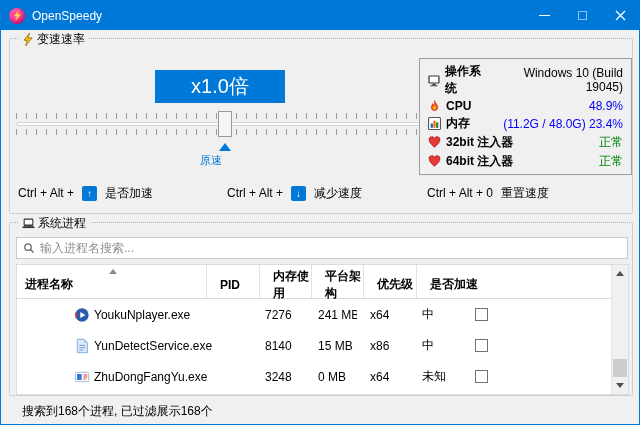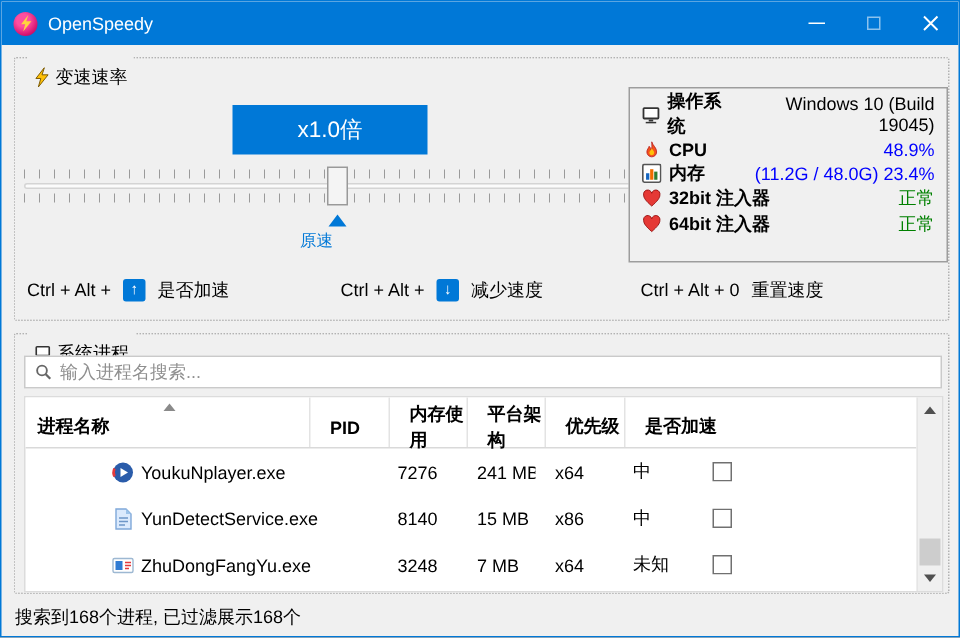--- a/index.html
+++ b/index.html
@@ -17,39 +17,39 @@
     display:flex; align-items:center; justify-content:center; }
   .title-text { color:#fff; font-size:12px; }
   .win-controls { position:absolute; right:0; top:0; height:29px; display:flex; }
   .win-btn { width:38px; height:29px; display:flex; align-items:center; justify-content:center; cursor:pointer; }
   .min-glyph { width:11px; height:1px; background:#fff; }
   .max-glyph { width:9px; height:9px; border:1px solid rgba(255,255,255,.55); }
   
   .groupbox { position:absolute; border:1px dotted #b2b2b2; border-radius:2px; }
   .gb-speed { left:8px; top:37px; width:624px; height:176px; }
   .gb-process { left:8px; top:221px; width:624px; height:174px; }
-  .gb-legend { position:absolute; top:-8px; left:8px; background:#f0f0f0; padding:12px 4px; display:flex; align-items:center; gap:3px; font-size:12px; }
+  .gb-legend { position:absolute; top:-8px; left:8px; background:#f0f0f0; padding:0 4px; display:flex; align-items:center; gap:3px; font-size:12px; }
   
   .mult-btn { position:absolute; left:145px; top:31px; width:130px; height:33px; background:var(--accent,#0078d7);
-    color:#fff; font-size:15px; border:none; display:flex; align-items:center; justify-content:center; cursor:pointer; font-family:inherit; }
+    color:#fff; font-size:20px; border:none; display:flex; align-items:center; justify-content:center; cursor:pointer; font-family:inherit; }
   .ticks { position:absolute; left:6px; width:408px; height:6px;
     background:repeating-linear-gradient(to right,#9a9a9a 0 1px,transparent 1px 10px); }
   .ticks-top { top:74px; } .ticks-bottom { top:90px; }
   .slider-track { position:absolute; left:6px; top:83px; width:408px; height:4px; background:#fbfbfb; border:1px solid #d4d4d4; border-radius:2px; }
   .slider-thumb { position:absolute; left:208px; top:72px; width:14px; height:26px; background:#f4f4f4; border:1px solid #999; cursor:pointer; }
   .origin-marker { position:absolute; left:209px; top:104px; width:0; height:0;
     border-left:6px solid transparent; border-right:6px solid transparent; border-bottom:8px solid var(--accent,#0078d7); }
   .origin-label { position:absolute; left:190px; top:114px; width:50px; text-align:left; color:var(--accent,#0078d7); font-size:11px; }
   .hotkey { position:absolute; top:146px; height:16px; display:flex; align-items:center; gap:8px; font-size:12px; }
   .hk1 { left:8px; } .hk2 { left:217px; } .hk3 { left:417px; }
   .keycap { display:inline-flex; width:15px; height:15px; background:var(--accent,#0078d7); color:#fff;
     font-size:10px; align-items:center; justify-content:center; border-radius:2px; }
   
   .info-panel { position:absolute; left:409px; top:19px; width:213px; height:117px; border:1px solid #9d9d9d;
-    display:flex; flex-direction:column; justify-content:flex-end; padding:16px 8px; background:#f0f0f0; }
+    display:flex; flex-direction:column; justify-content:space-between; padding:4px 8px; background:#f0f0f0; }
   .info-row { display:flex; align-items:center; gap:5px; }
   .info-label { font-weight:bold; }
   .info-value { margin-left:auto; text-align:right; }
   .v-black { color:#000; } .v-blue { color:var(--value-blue,#0000ff); } .v-green { color:var(--status-green,#008000); }
   
   .search-box { position:absolute; left:6px; top:14px; width:612px; height:22px; background:#fff;
     border:1px solid #cacaca; display:flex; align-items:center; padding:0 6px; gap:5px; }
   .search-box input { flex:1; border:none; outline:none; font-size:12px; font-family:inherit; background:transparent; color:#000; }
   .search-box input::placeholder { color:#8f8f8f; }
   .proc-table { position:absolute; left:6px; top:41px; width:613px; height:131px; background:#fff; border:1px solid #dcdcdc; }
@@ -68,21 +68,21 @@
   .checkbox { width:13px; height:13px; border:1px solid #707070; background:#fff; cursor:pointer; }
   .proc-icon { width:16px; height:16px; flex:0 0 16px; }
   
   .vscroll { position:absolute; top:0; right:0; bottom:0; width:17px; background:#f0f0f0; border-left:1px solid #e5e5e5; }
   .sb-btn { position:absolute; left:0; width:16px; height:17px; display:flex; align-items:center; justify-content:center; cursor:pointer; }
   .sb-up { top:0; } .sb-down { bottom:0; }
   .arr-up { width:0; height:0; border-left:4px solid transparent; border-right:4px solid transparent; border-bottom:5px solid #505050; }
   .arr-down { width:0; height:0; border-left:4px solid transparent; border-right:4px solid transparent; border-top:5px solid #505050; }
   .sb-thumb { position:absolute; left:1px; top:94px; width:14px; height:18px; background:#cdcdcd; cursor:pointer; }
   
-  .statusbar { position:absolute; left:0; right:0; bottom:0; height:26px; display:flex; align-items:center; padding-left:9px; font-size:12px; }
+  .statusbar { position:absolute; left:0; right:0; bottom:0; height:26px; display:flex; align-items:center; padding-left:21px; font-size:12px; }
   svg { display:block; }
 </style>
 </head>
 <body>
 
 <div class="window">
 
   <div class="titlebar">
     <span class="app-icon">
       <svg width="9" height="11" viewBox="0 0 12 16">
@@ -251,21 +251,21 @@
         <div class="tr">
           <div class="td td-name">
             <svg class="proc-icon" viewBox="0 0 24 24">
                 <rect x="2" y="5" width="20" height="14" rx="1.5" fill="#fff" stroke="#9db8d2" stroke-width="1.4"></rect>
                 <rect x="4.5" y="7.5" width="7" height="9" fill="#2f7bd3"></rect>
                 <path d="M14 9 H20 M14 12 H20 M14 15 H18" stroke="#e4393c" stroke-width="1.6"></path>
               </svg>
             <span>ZhuDongFangYu.exe</span>
           </div>
           <div class="td td-pid">3248</div>
-          <div class="td td-mem">7 MB</div>
+          <div class="td td-mem">0 MB</div>
           <div class="td td-arch">x64</div>
           <div class="td td-prio">未知</div>
           <div class="td td-accel">
               <div class="checkbox"></div>
             </div>
         </div>
       </div>
 
       <div class="vscroll">
         <div class="sb-btn sb-up">

